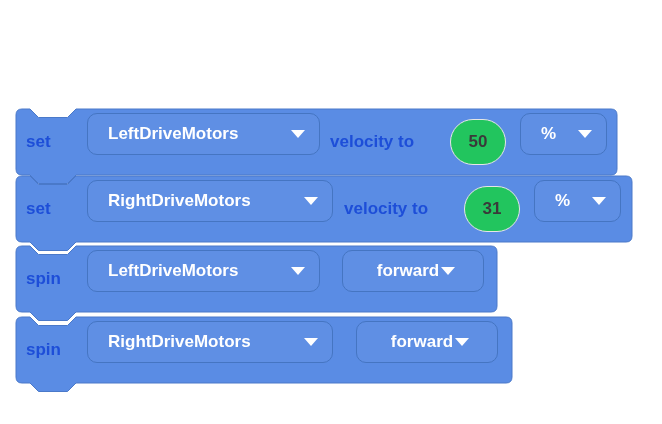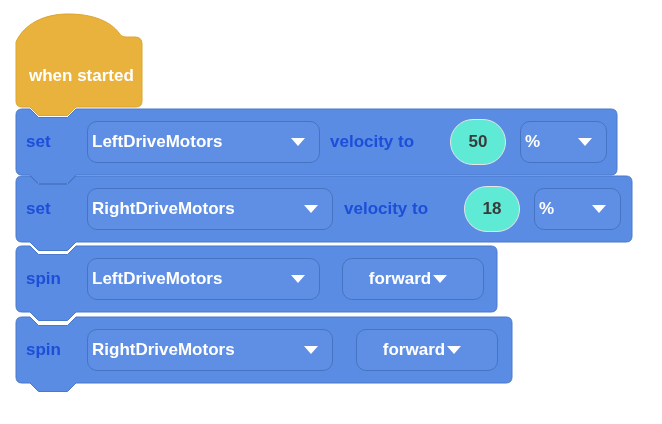--- a/index.html
+++ b/index.html
@@ -10,55 +10,49 @@
   .block { position:absolute; }
   .block > svg.shape { position:absolute; left:0; top:0; overflow:visible; display:block; }
   .shape-fill { fill:#5A8CE4; stroke:#4A79C9; stroke-width:1; }
   .hat-fill  { fill:#E9B23D; stroke:#DCA52F; stroke-width:1; }
   .content { position:absolute; left:0; top:0; height:66px; width:100%; }
   .kw, .lbl {
     position:absolute; top:0; height:66px; display:flex; align-items:center;
     color:#1d4ed8; font-size:17px; font-weight:bold; white-space:nowrap;
   }
   .dd {
-    position:absolute; top:12px; height:42px; box-sizing:border-box;
+    position:absolute; top:4px; height:42px; box-sizing:border-box;
     border:1.5px solid #4575C2; border-radius:10px;
     display:flex; align-items:center; justify-content:space-between;
-    padding:0 14px 0 4px; color:#ffffff; font-size:17px; font-weight:bold;
+    padding:0 14px 0 20px; color:#ffffff; font-size:17px; font-weight:bold;
     white-space:nowrap; cursor:pointer; background:rgba(255,255,255,0.03);
   }
   .dd.center { justify-content:center; gap:0; }
   .arrow {
     width:0; height:0; flex:0 0 auto; margin-left:10px;
     border-left:7px solid transparent; border-right:7px solid transparent;
     border-top:8px solid #ffffff;
   }
   .dd.center .arrow { margin-left:2px; }
   .oval {
     position:absolute; top:10px; width:56px; height:46px; box-sizing:border-box;
-    background:#5eead4; border-radius:23px; border:1px solid #e6e6e6;
+    background:#22c55e; border-radius:23px; border:1px solid #e6e6e6;
     display:flex; align-items:center; justify-content:center;
     color:#3A3A3A; font-size:17px; font-weight:bold; cursor:text;
   }
   .hat-label {
     position:absolute; left:13px; top:44px; height:36px; display:flex; align-items:center;
     color:#ffffff; font-size:17px; font-weight:bold; white-space:nowrap;
   }
 </style>
 </head>
 <body>
 
 <div class="workspace">
 
-  <div class="block" style="left:16px; top:14px; width:126px; height:93px;">
-    <svg class="shape" width="126" height="106" viewBox="0 0 126 106">
-      <path class="hat-fill" d="M 0,28 C 8,10 28,0 52,0 C 78,0 95,8 103,19 C 105,22 107,23 110,23 L 119,23 Q 126,23 126,30 L 126,87 Q 126,93 120,93 L 60,93 L 51.5,101.5 L 22.5,101.5 L 14,93 L 6,93 Q 0,93 0,87 Z"></path>
-    </svg>
-    <div class="hat-label">when started</div>
-  </div>
 
   <div class="block" style="left:16px; top:109px; width:601px; height:66px;">
     <svg class="shape" width="601" height="76" viewBox="0 0 601 76">
       <path class="shape-fill" d="M6 0 H14 L22.5 8.5 H51.5 L60 0 H595 Q601 0 601 6 V60 Q601 66 595 66 H60 L51.5 74.5 H22.5 L14 66 H6 Q0 66 0 60 V6 Q0 0 6 0 Z"></path>
     </svg>
     <div class="content">
       <span class="kw" style="left:10px;">set</span>
       <div class="dd" style="left:71px; width:233px;">
         <span>LeftDriveMotors</span>
         <span class="arrow"></span>
@@ -79,21 +73,21 @@
       <path class="shape-fill" d="M6 0 H14 L22.5 8.5 H51.5 L60 0 H610 Q616 0 616 6 V60 Q616 66 610 66 H60 L51.5 74.5 H22.5 L14 66 H6 Q0 66 0 60 V6 Q0 0 6 0 Z"></path>
     </svg>
     <div class="content">
       <span class="kw" style="left:10px;">set</span>
       <div class="dd" style="left:71px; width:246px;">
         <span>RightDriveMotors</span>
         <span class="arrow"></span>
       </div>
       <span class="lbl" style="left:328px;">velocity to</span>
       <div class="oval" style="left:448px;">
-        <span>18</span>
+        <span>31</span>
       </div>
       <div class="dd" style="left:518px; width:87px;">
         <span>%</span>
         <span class="arrow"></span>
       </div>
     </div>
   </div>
 
   <div class="block" style="left:16px; top:246px; width:481px; height:66px;">
     <svg class="shape" width="481" height="76" viewBox="0 0 481 76">

